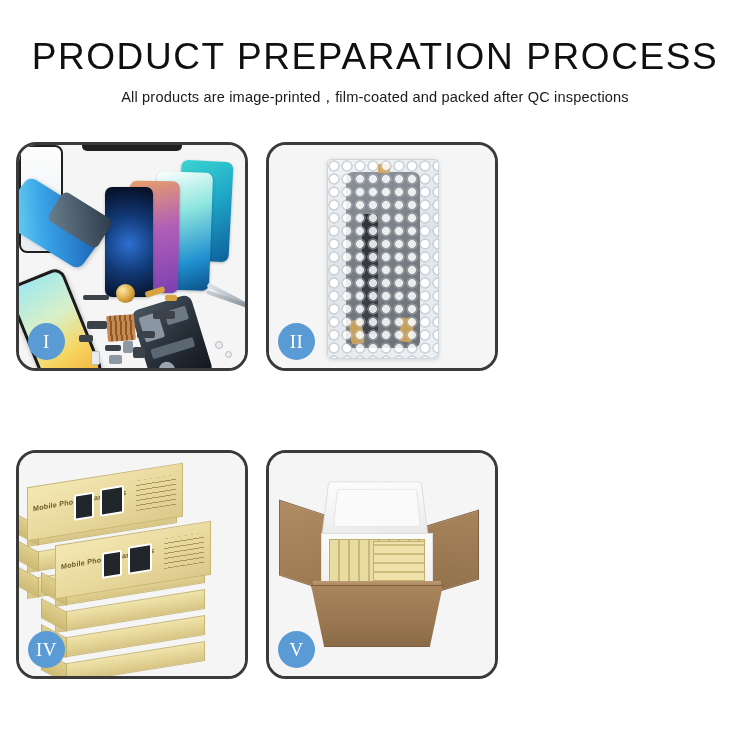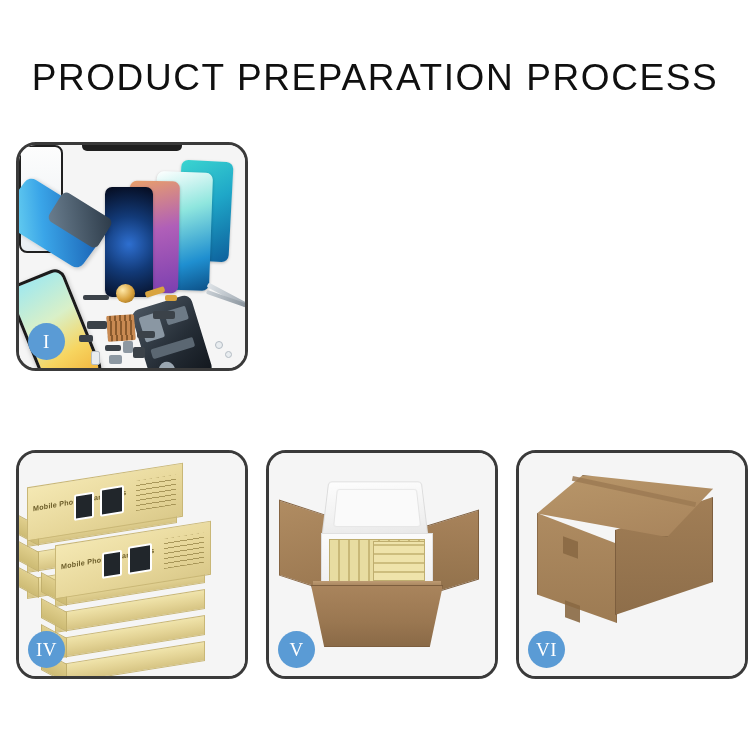--- a/index.html
+++ b/index.html
@@ -30,21 +30,20 @@
   }
 
   .main-title {
     font-family: "Liberation Sans", sans-serif;
     font-size: 37px;
     font-weight: 400;
     letter-spacing: 1.6px;
     color: #101010;
     line-height: 1.0;
     white-space: nowrap;
-    margin-top: 21px;
   }
 
   .subtitle {
     margin-top: 13px;
     font-family: "Liberation Sans", sans-serif;
     font-size: 14.6px;
     font-weight: 400;
     letter-spacing: 0.15px;
     color: #1a1a1a;
     white-space: nowrap;
@@ -448,20 +447,21 @@
   .c6-tape.t2 { left: 46px; top: 150px; transform: skewY(20deg); }
 
 </style>
 </head>
 <body>
 
 <div id="page">
 
   <div class="header">
     <div class="main-title">PRODUCT PREPARATION PROCESS</div>
+    <div class="subtitle">All products are image-printed，film-coated and packed after QC inspections</div>
   </div>
 
   <div class="grid">
 
     <div class="panel r0 c0">
       <div class="stage">
         <div class="phone p-far"></div>
         <div class="phone p-huawei"></div>
         <div class="phone p-purple"></div>
         <div class="phone p-dark"></div>
@@ -495,20 +495,33 @@
         <div class="prt lt" style="left:90px;  top:210px; width:13px; height:9px;"></div>
         <div class="prt" style="left:134px; top:166px; width:22px; height:8px;"></div>
         <div class="prt wh" style="left:196px; top:196px; width:8px;  height:8px; border-radius:50%;"></div>
         <div class="prt wh" style="left:206px; top:206px; width:7px;  height:7px; border-radius:50%;"></div>
 
         <div class="tweezer"></div>
       </div>
       <div class="badge">I</div>
     </div>
 
+    <div class="panel r0 c1">
+      <div class="stage">
+        <div class="bubble-bag">
+          <div class="bb-screen"></div>
+          <div class="bb-cable"></div>
+          <div class="bb-conn l"></div>
+          <div class="bb-conn r"></div>
+          <div class="bb-tab"></div>
+          <div class="bb-overlay"></div>
+        </div>
+      </div>
+      <div class="badge">II</div>
+    </div>
 
 
     <div class="panel r1 c0">
       <div class="stage">
         <div class="stack">
 
           <div class="sbox" style="left:8px;  top:62px;"></div>
           <div class="sbox" style="left:8px;  top:88px;"></div>
           <div class="sbox" style="left:8px;  top:114px;"></div>
           <div class="sbox-side" style="left:-6px; top:66px;"></div>
@@ -550,26 +563,15 @@
         <div class="c5-foam-lid"></div>
         <div class="c5-foam-body"></div>
         <div class="c5-inner"></div>
         <div class="c5-inner2"></div>
         <div class="c5-rim"></div>
         <div class="c5-body"></div>
       </div>
       <div class="badge">V</div>
     </div>
 
-    <div class="panel r1 c2">
-      <div class="stage">
-        <div class="c6-left"></div>
-        <div class="c6-right"></div>
-        <div class="c6-top"></div>
-        <div class="c6-seam"></div>
-        <div class="c6-tape t1"></div>
-        <div class="c6-tape t2"></div>
-      </div>
-      <div class="badge">VI</div>
-    </div>
 
   </div>
 </div>
 
 </body></html>

